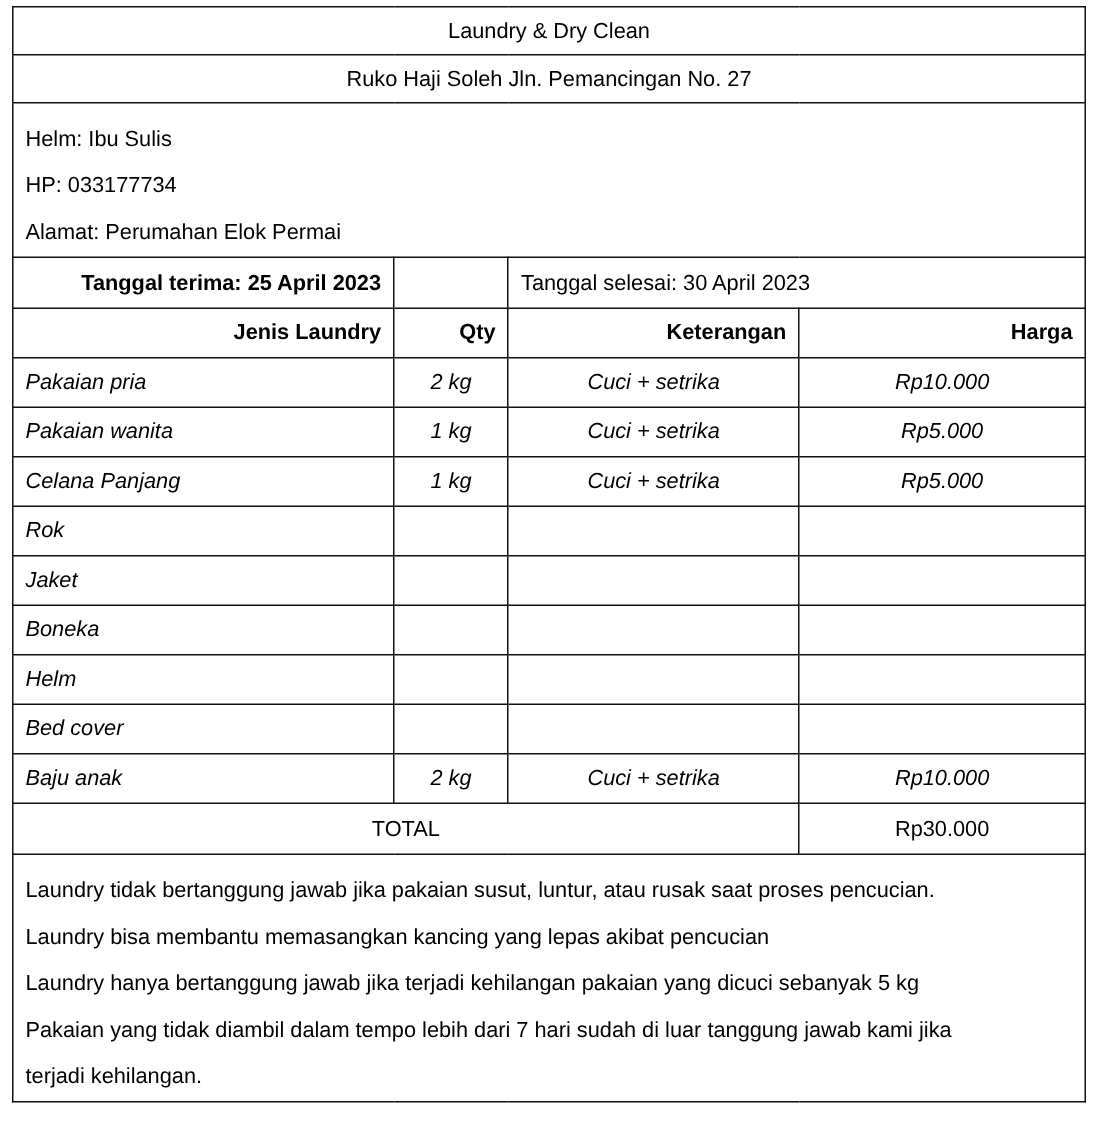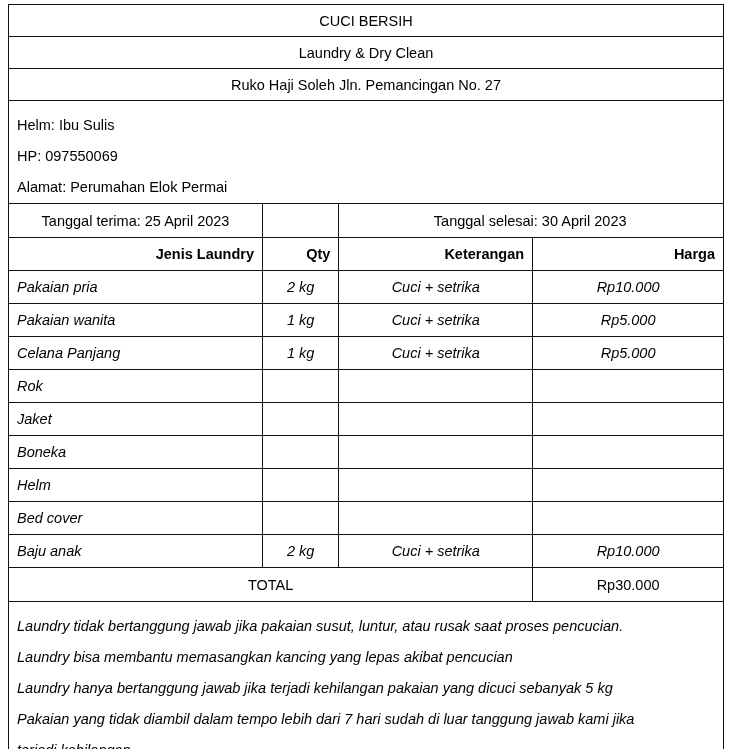--- a/index.html
+++ b/index.html
@@ -57,22 +57,22 @@
   }
   .info-block {
     padding: 9px 8px 0 8px;
   }
   .info-line {
     height: 31px;
     line-height: 31px;
     white-space: nowrap;
   }
   .date-row td { height: 33px; }
-  .date-left .cell { justify-content: center; }
-  .date-right .cell { justify-content: center; padding-right: 10px; }
+  .date-left .cell { justify-content: flex-end; font-weight: bold; }
+  .date-right .cell { justify-content: flex-start; padding-right: 10px; }
 
   .hdr-row td {
     height: 32px;
     font-weight: bold;
   }
   .hdr-row .cell { justify-content: flex-end; }
 
   .item-row td { height: 32px; font-style: italic; }
   .item-row .c-name .cell { justify-content: flex-start; }
   .item-row .c-qty .cell,
@@ -88,63 +88,55 @@
     padding: 0;
     vertical-align: top;
   }
   .terms-block {
     padding: 9px 8px 0 8px;
   }
   .terms-line {
     height: 31px;
     line-height: 31px;
     white-space: nowrap;
-    font-style: italic;
   }
 </style>
 </head>
 <body>
 
 <div class="page">
   <table class="receipt">
     <colgroup>
       <col class="c1">
         <col class="c2">
         <col class="c3">
         <col class="c4">
     </colgroup>
     <tbody>
 
       <tr class="title-row">
         <td colspan="4">
           <div class="cell">
-              <span>CUCI BERSIH</span>
-            </div>
-        </td>
-      </tr>
-      <tr class="title-row">
-        <td colspan="4">
-          <div class="cell">
               <span>Laundry &amp; Dry Clean</span>
             </div>
         </td>
       </tr>
       <tr class="title-row">
         <td colspan="4">
           <div class="cell">
               <span>Ruko Haji Soleh Jln. Pemancingan No. 27</span>
             </div>
         </td>
       </tr>
 
       <tr>
         <td colspan="4" class="info-cell">
           <div class="info-block">
             <div class="info-line">Helm: Ibu Sulis</div>
-            <div class="info-line">HP: 097550069</div>
+            <div class="info-line">HP: 033177734</div>
             <div class="info-line">Alamat: Perumahan Elok Permai</div>
           </div>
         </td>
       </tr>
 
       <tr class="date-row">
         <td class="date-left">
           <div class="cell">
               <span>Tanggal terima: 25 April 2023</span>
             </div>

